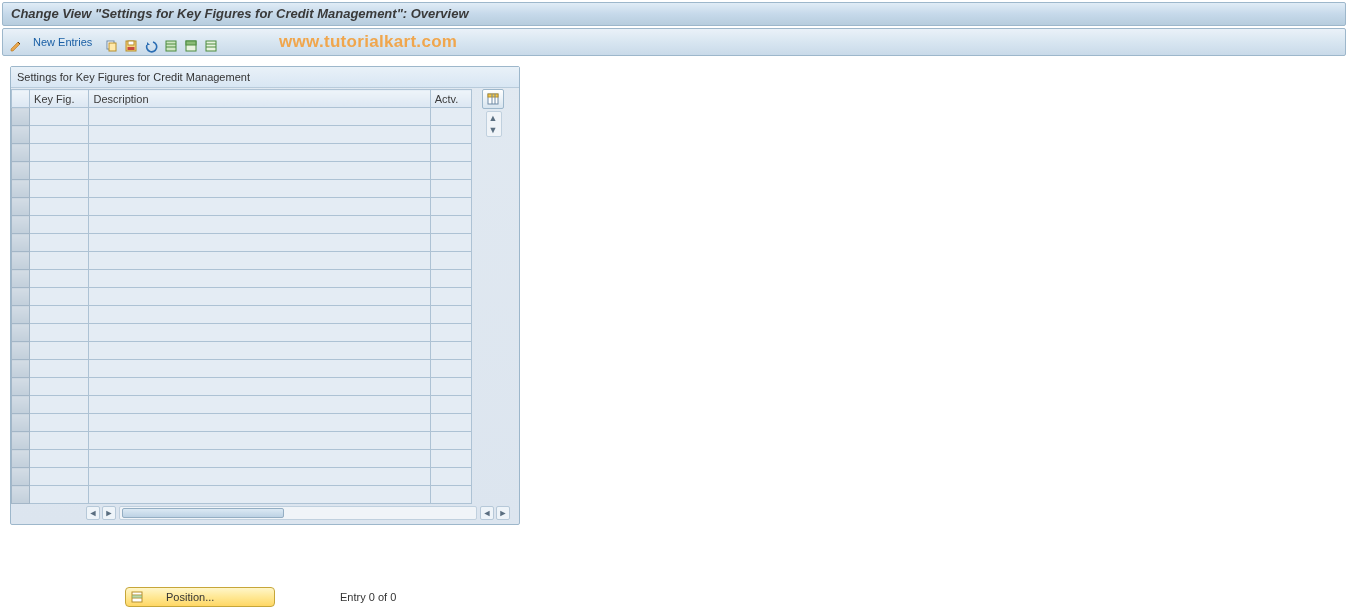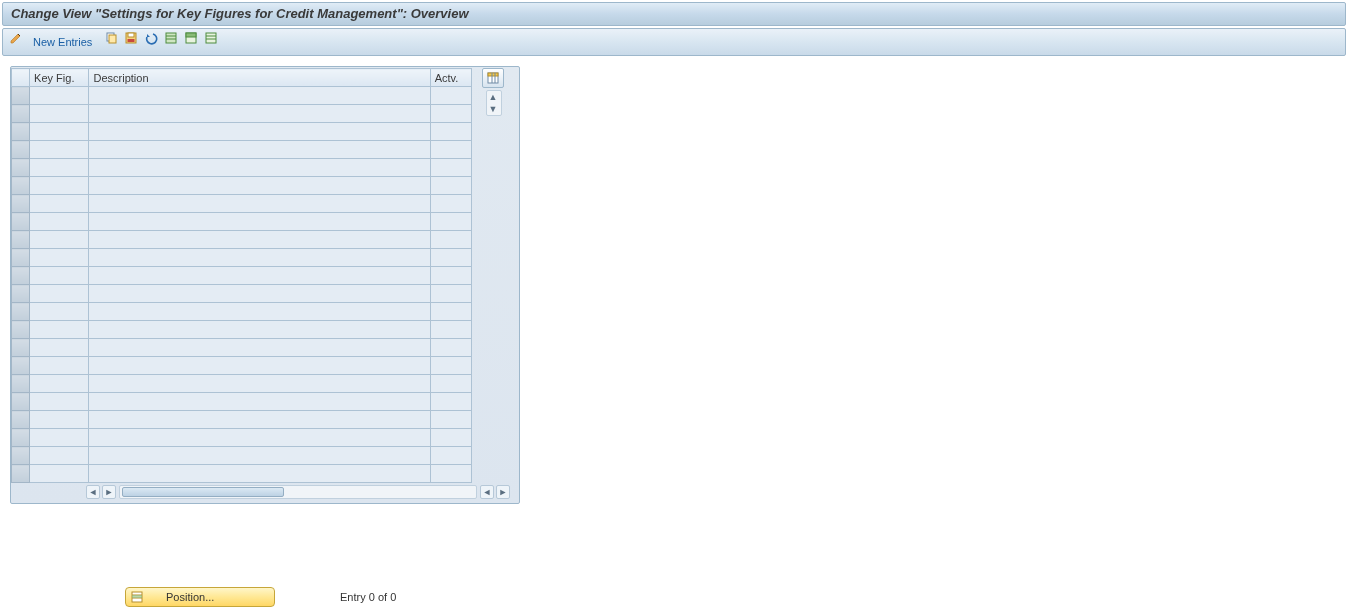--- a/index.html
+++ b/index.html
@@ -27,21 +27,21 @@
     border-radius: 2px;
   }
   .toolbar {
     background: linear-gradient(to bottom, #eaf1f8 0%, #d8e6f1 50%, #c9dae9 100%);
     border: 1px solid #9db7cb;
     height: 26px;
     line-height: 26px;
     margin: 0 2px 2px 2px;
     border-radius: 2px;
     display: flex;
-    align-items: flex-start;
+    align-items: flex-end;
     padding: 0 4px;
     position: relative;
   }
   .tb-icon {
     width: 18px;
     height: 18px;
     display: inline-flex;
     align-items: center;
     justify-content: center;
     margin-right: 2px;
@@ -263,24 +263,26 @@
       </svg>
   </span>
   <span class="tb-icon">
     <svg width="14" height="14" viewBox="0 0 14 14">
         <rect x="2" y="2" width="10" height="10" fill="#e8f3df" stroke="#4d8b3f"></rect>
         <line x1="2" y1="5" x2="12" y2="5" stroke="#4d8b3f"></line>
         <line x1="2" y1="8" x2="12" y2="8" stroke="#4d8b3f"></line>
       </svg>
   </span>
 
+  <span class="watermark">www.tutorialkart.com</span>
 </div>
 
 <div class="content">
   <div class="table-wrap">
+    <div class="table-title">Settings for Key Figures for Credit Management</div>
 
     <div class="table-inner-row">
       <table class="grid">
         <thead>
           <tr>
             <th class="rowmark" style="width:9px"></th>
             <th class="col-kf">Key Fig.</th>
             <th class="col-desc">Description</th>
             <th class="col-act">Actv.</th>
           </tr>

